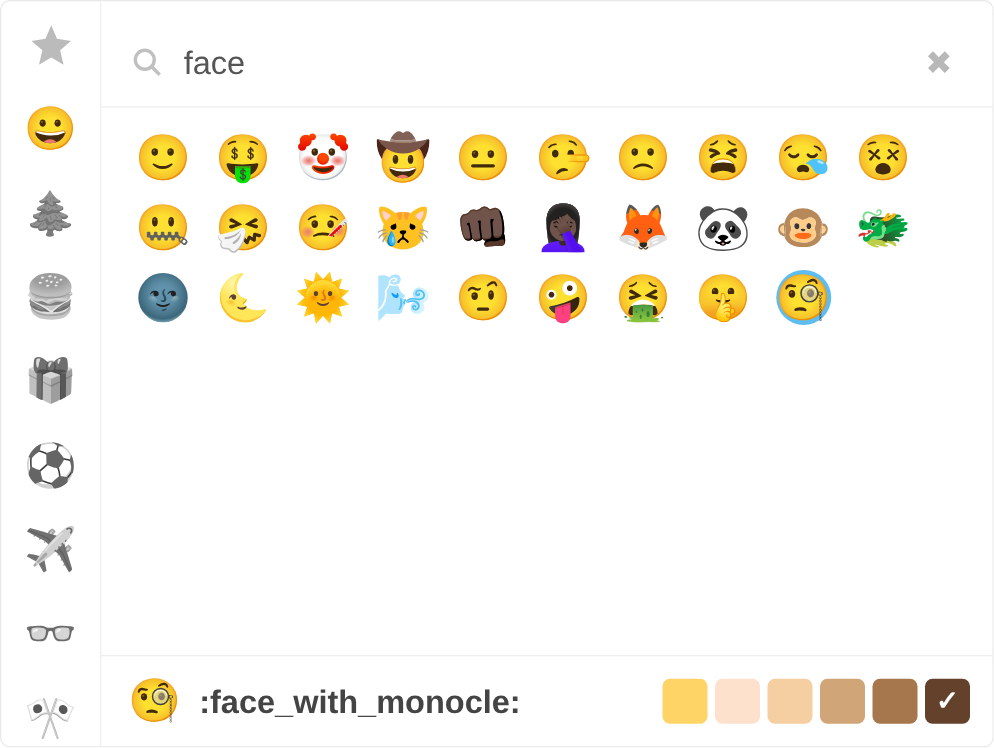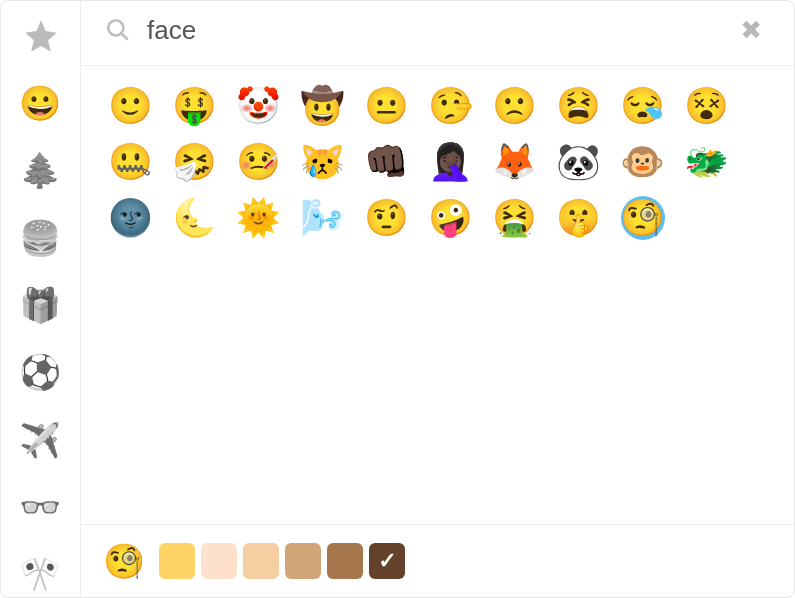--- a/index.html
+++ b/index.html
@@ -55,21 +55,21 @@
     display: flex;
     flex-direction: column;
     min-width: 0;
   }
 
   
   .searchbar {
     display: flex;
     align-items: center;
     gap: 14px;
-    padding: 12px 28px 18px 24px;
+    padding: 32px 28px 18px 24px;
     border-bottom: 1px solid #eee;
   }
   .searchbar .mag { color: #c0c0c0; flex: none; }
   .searchbar .mag svg { width: 26px; height: 26px; display:block; }
   .searchbar input {
     flex: 1;
     border: none;
     outline: none;
     font-size: 26px;
     color: #555;
@@ -288,20 +288,21 @@
         <div class="emoji" title=":shushing_face:">
           <span>🤫</span>
         </div>
         <div class="emoji selected" title=":face_with_monocle:">
           <span>🧐</span>
         </div>
       </div>
 
     <div class="footer">
       <span class="footer-preview">🧐</span>
+      <span class="footer-label">:face_with_monocle:</span>
       <div class="tones">
           <div class="tone" style="background: rgb(255, 212, 103);"></div>
           <div class="tone" style="background: rgb(253, 225, 204);"></div>
           <div class="tone" style="background: rgb(245, 207, 161);"></div>
           <div class="tone" style="background: rgb(208, 165, 119);"></div>
           <div class="tone" style="background: rgb(166, 118, 76);"></div>
           <div class="tone selected" style="background: rgb(99, 65, 43);">
             <span>✓</span>
           </div>
         </div>

